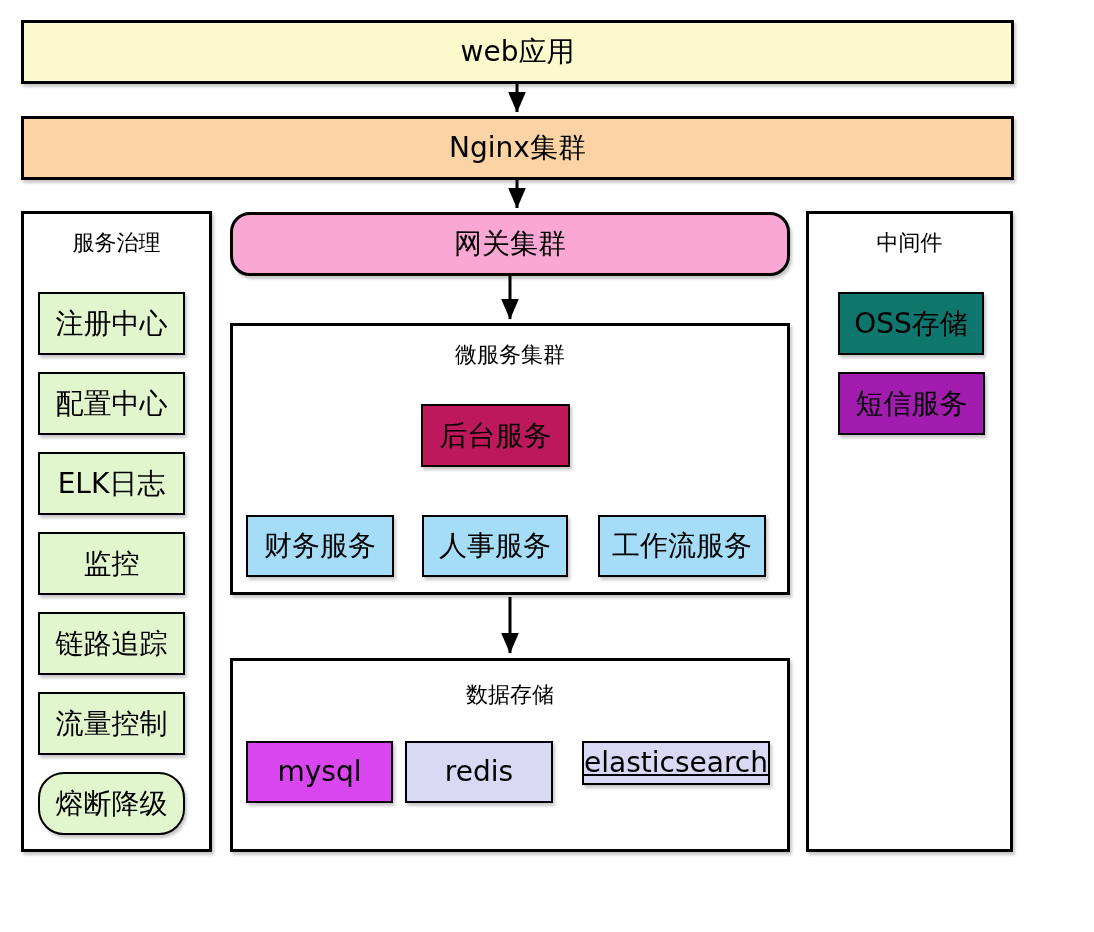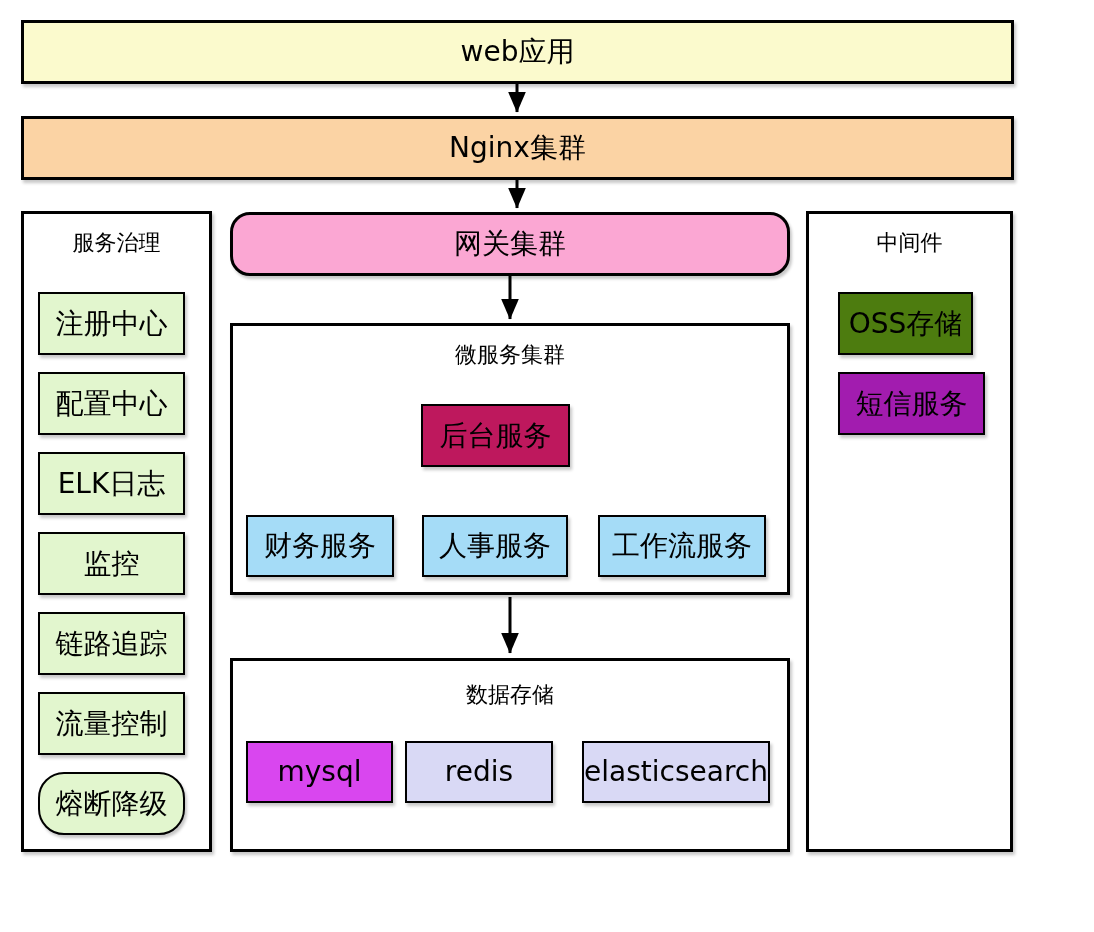--- a/index.html
+++ b/index.html
@@ -96,27 +96,27 @@
 
   <div class="panel" style="position:absolute;left:230px;top:658px;width:560px;height:194px;box-sizing:border-box;"></div>
   <div class="ptitle" style="left:230px;top:680px;width:560px;">数据存储</div>
 
   <div class="box node" style="left: 246px; top: 741px; width: 147px; height: 62px; background-color: #d946ef;">
     <span>mysql</span>
   </div>
   <div class="box node" style="left: 405px; top: 741px; width: 148px; height: 62px; background-color: rgb(217, 217, 245);">
     <span>redis</span>
   </div>
-  <div class="box node" style="left: 582px; top: 741px; width: 188px; height: 62px; background-color: rgb(217, 217, 245);">
+  <div class="box node" style="left: 582px; top: 741px; width: 188px; height: 44px; background-color: rgb(217, 217, 245); text-decoration: underline;">
     <span>elasticsearch</span>
   </div>
 
   <div class="panel" style="position:absolute;left:806px;top:211px;width:207px;height:641px;box-sizing:border-box;"></div>
   <div class="ptitle" style="left:806px;top:228px;width:207px;">中间件</div>
 
-  <div class="box node" style="left: 838px; top: 292px; width: 135px; height: 63px; background-color: #4d7c0f;">
+  <div class="box node" style="left: 838px; top: 292px; width: 146px; height: 63px; background-color: #0f766e;">
     <span>OSS存储</span>
   </div>
   <div class="box node" style="left: 838px; top: 372px; width: 147px; height: 63px; background-color: #a21caf;">
     <span>短信服务</span>
   </div>
 
 </div>
 
 </body></html>

